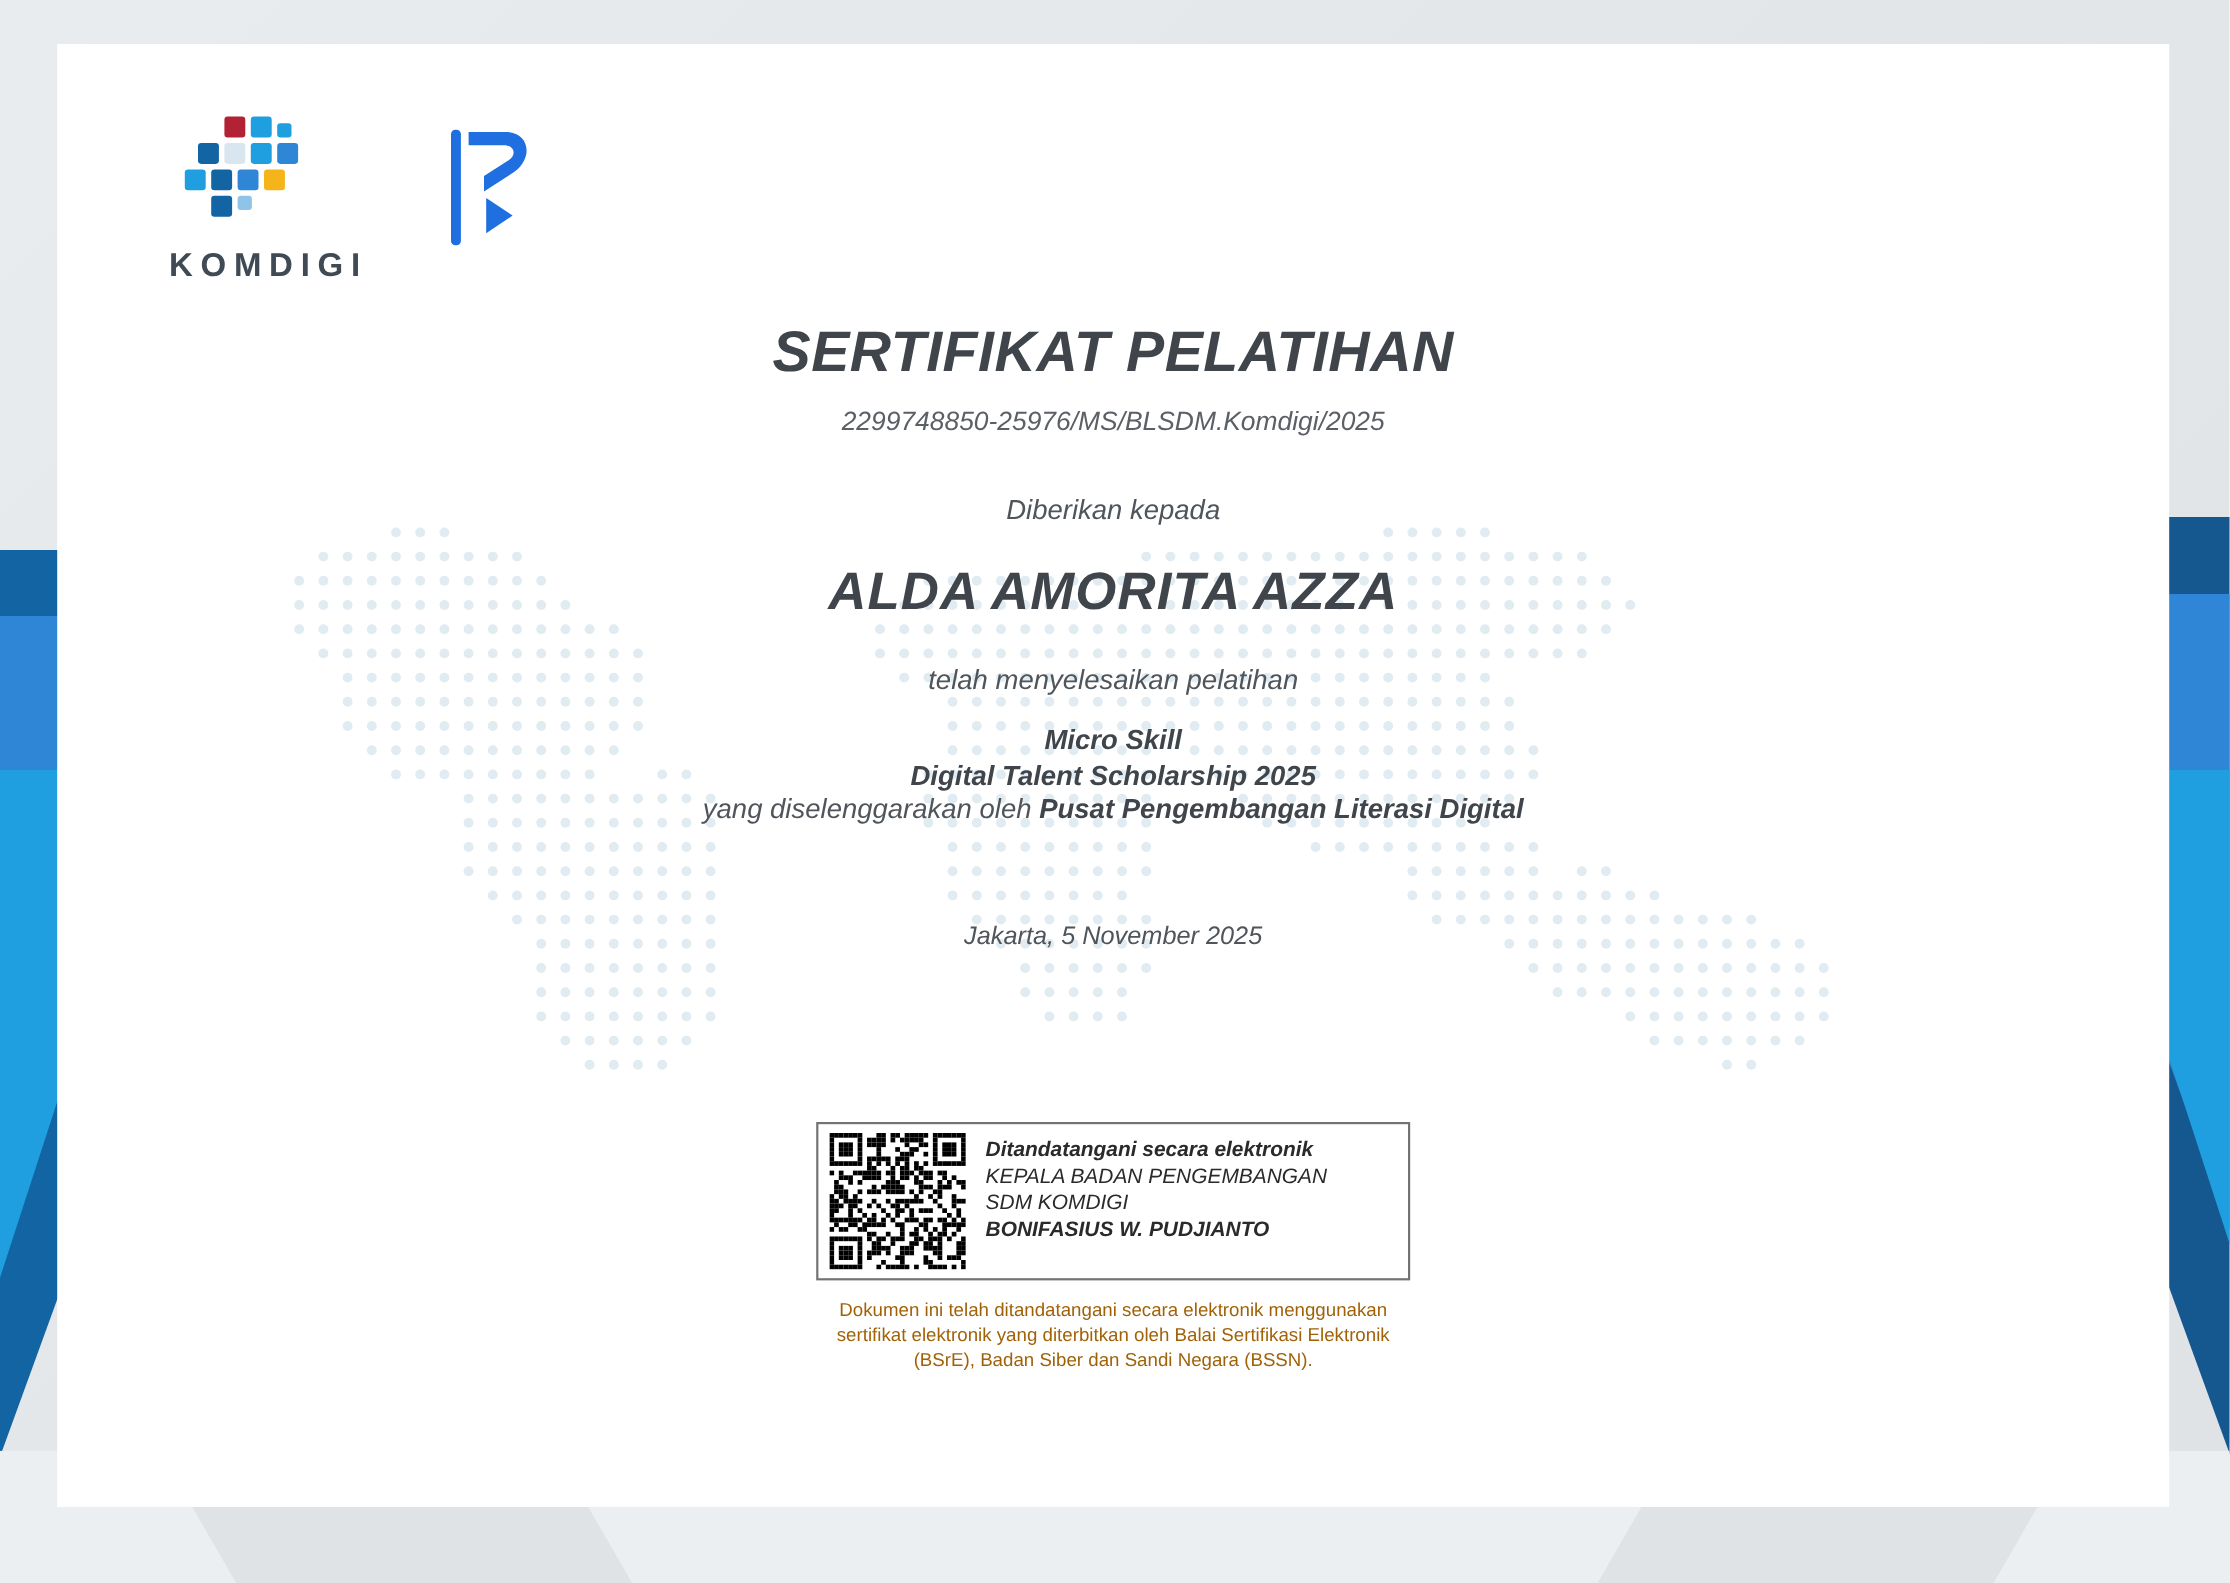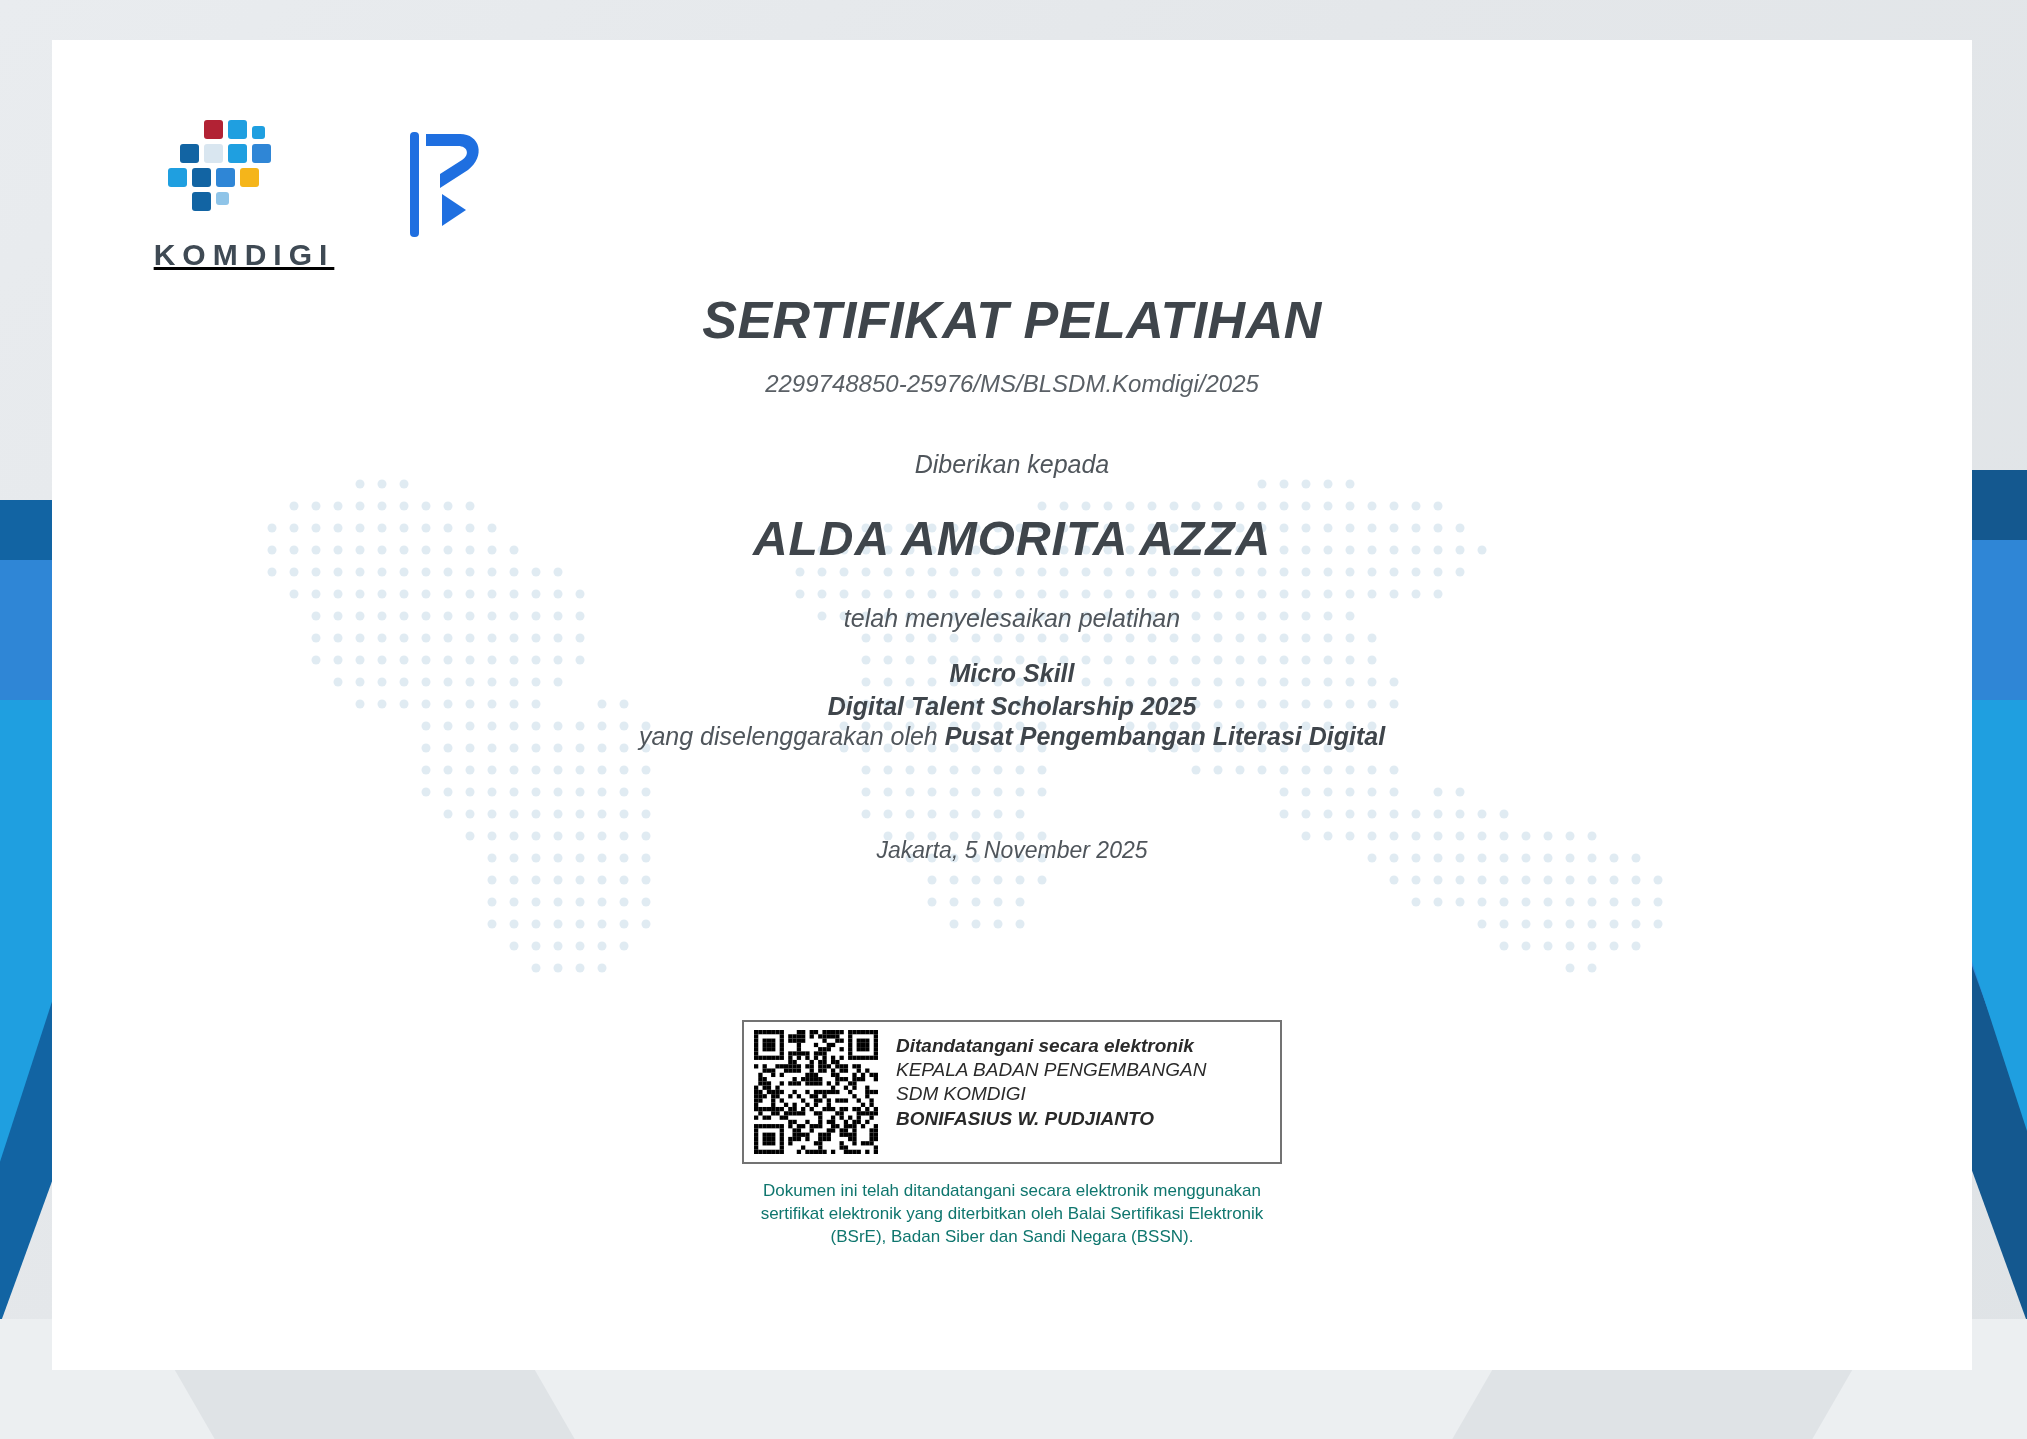--- a/index.html
+++ b/index.html
@@ -132,25 +132,24 @@
     width: 1740px;
     height: 580px;
     opacity: 0.95;
     pointer-events: none;
   }
 
   
   .logos {
     position: absolute;
     left: 92px;
-    top: 72px;
+    top: 58px;
     display: flex;
     align-items: flex-start;
     gap: 62px;
-    text-decoration: underline;
   }
   .komdigi-logo { width: 200px; }
   .komdigi-word {
     margin-top: 12px;
     font-size: 30px;
     font-weight: bold;
     letter-spacing: 7px;
     color: #3f4a54;
     text-align: center;
   }
@@ -250,21 +249,21 @@
   }
   .sign-text .l1 { font-size: 19px; font-weight: bold; }
   .sign-text .l2 { font-size: 19px; }
   .sign-text .l3 { font-size: 19px; }
   .sign-text .l4 { font-size: 19px; font-weight: bold; margin-top: 2px; }
 
   .disclaimer {
     margin-top: 16px;
     font-size: 17px;
     line-height: 1.35;
-    color: #0f766e;
+    color: #a16207;
     text-align: center;
   }
 </style>
 </head>
 <body>
 
 <div class="page">
 
   <div class="deco-left-dark"></div>
   <div class="deco-left-mid"></div>

